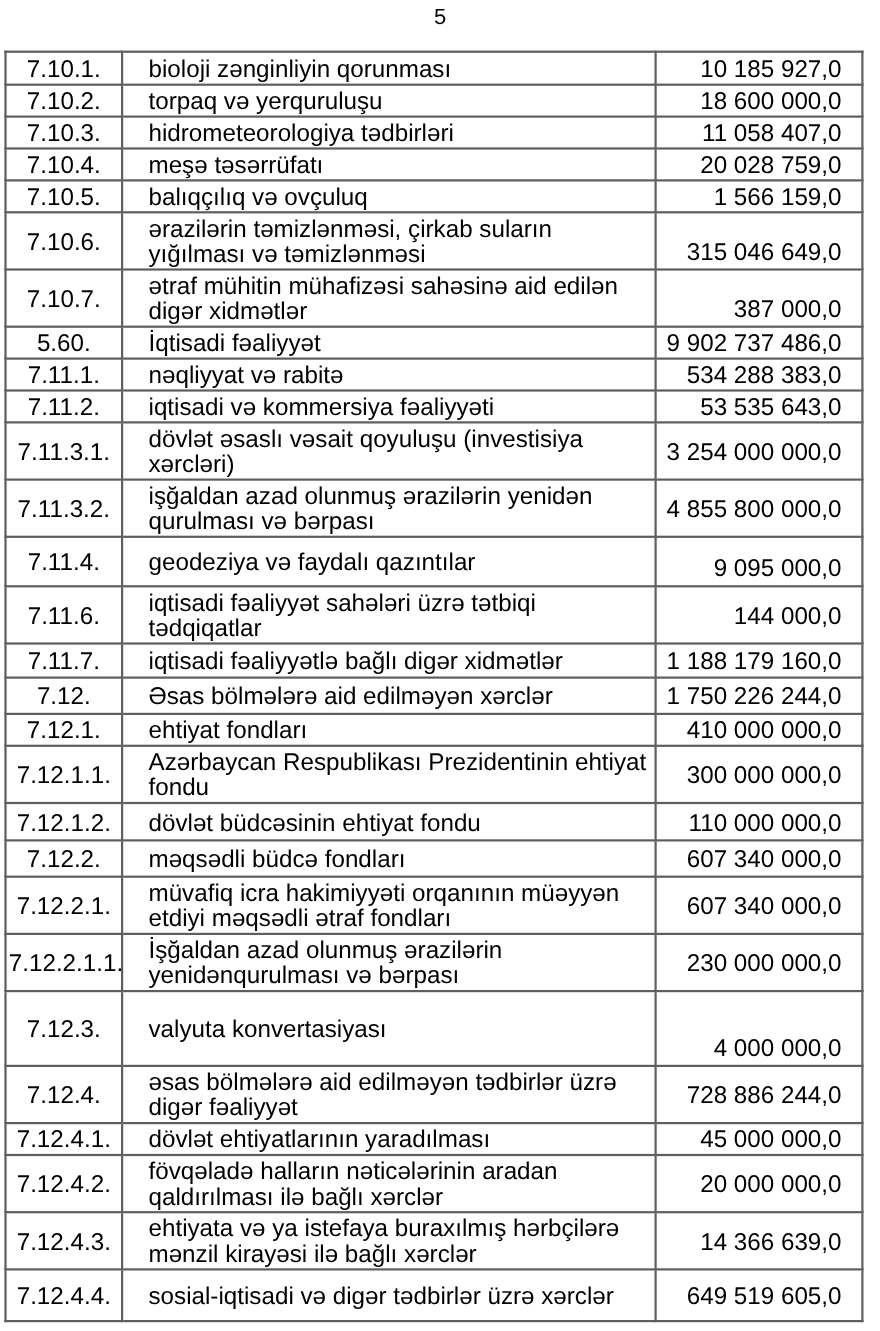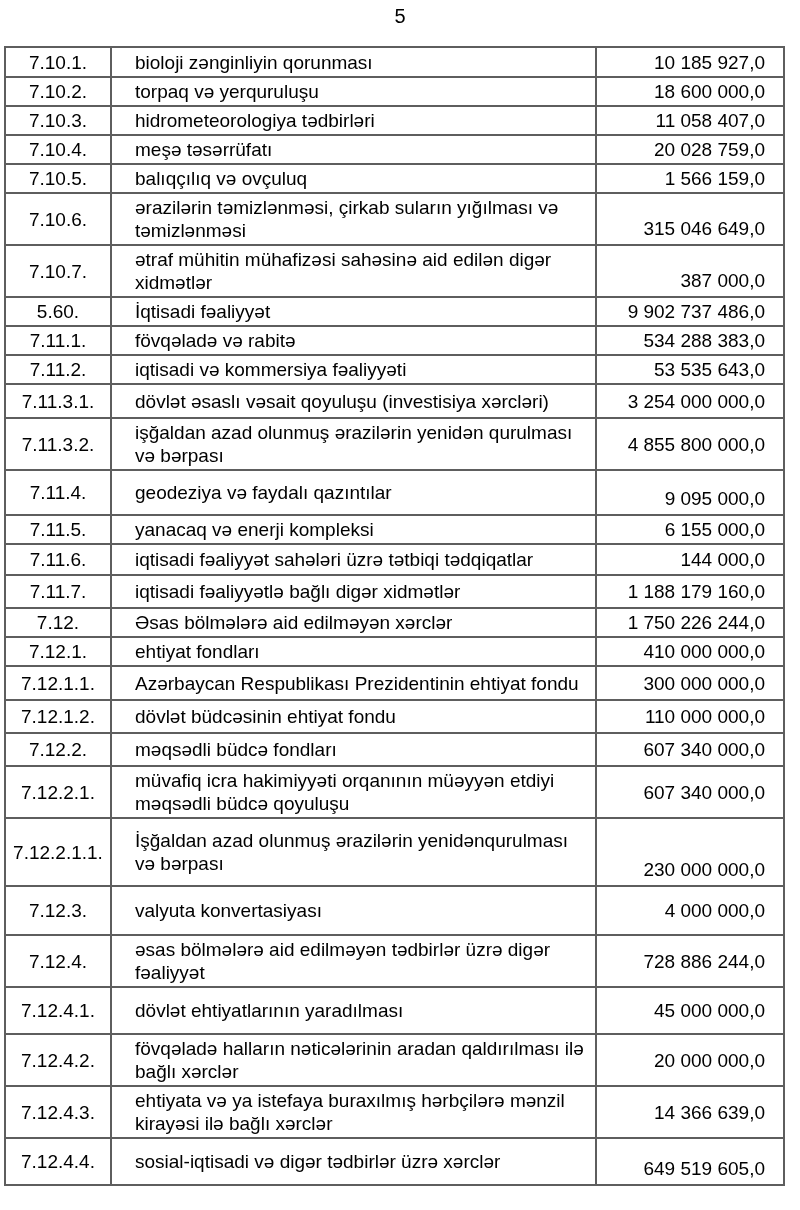--- a/index.html
+++ b/index.html
@@ -24,21 +24,21 @@
     text-align: center;
     font-size: 20px;
     line-height: 23px;
     color: #000000;
   }
   table.budget-table {
     border-collapse: collapse;
     table-layout: fixed;
     margin: 18px 0 0 4px;
     width: 779px;
-    font-size: 19px;
+    font-size: 22px;
     line-height: 23px;
   }
   col.c1 { width: 106px; }
   col.c2 { width: 485px; }
   col.c3 { width: 188px; }
   td {
     border: 2px solid #5e5e5e;
     vertical-align: middle;
     padding: 2px 4px;
     overflow: hidden;
@@ -144,21 +144,21 @@
     <td class="desc">ətraf mühitin mühafizəsi sahəsinə aid edilən digər xidmətlər</td>
     <td class="val">387 000,0</td>
   </tr>
         <tr>
     <td class="code">5.60.</td>
     <td class="desc">İqtisadi fəaliyyət</td>
     <td class="val">9 902 737 486,0</td>
   </tr>
         <tr>
     <td class="code">7.11.1.</td>
-    <td class="desc">fövqəladə və rabitə</td>
+    <td class="desc">nəqliyyat və rabitə</td>
     <td class="val">534 288 383,0</td>
   </tr>
         <tr>
     <td class="code">7.11.2.</td>
     <td class="desc">iqtisadi və kommersiya fəaliyyəti</td>
     <td class="val">53 535 643,0</td>
   </tr>
         <tr>
     <td class="code">7.11.3.1.</td>
     <td class="desc">dövlət əsaslı vəsait qoyuluşu (investisiya xərcləri)</td>
@@ -168,25 +168,20 @@
     <td class="code">7.11.3.2.</td>
     <td class="desc">işğaldan azad olunmuş ərazilərin yenidən qurulması və bərpası</td>
     <td class="val">4 855 800 000,0</td>
   </tr>
         <tr>
     <td class="code">7.11.4.</td>
     <td class="desc">geodeziya və faydalı qazıntılar</td>
     <td class="val">9 095 000,0</td>
   </tr>
         <tr>
-    <td class="code">7.11.5.</td>
-    <td class="desc">yanacaq və enerji kompleksi</td>
-    <td class="val">6 155 000,0</td>
-  </tr>
-        <tr>
     <td class="code">7.11.6.</td>
     <td class="desc">iqtisadi fəaliyyət sahələri üzrə tətbiqi tədqiqatlar</td>
     <td class="val">144 000,0</td>
   </tr>
         <tr>
     <td class="code">7.11.7.</td>
     <td class="desc">iqtisadi fəaliyyətlə bağlı digər xidmətlər</td>
     <td class="val">1 188 179 160,0</td>
   </tr>
         <tr>
@@ -209,21 +204,21 @@
     <td class="desc">dövlət büdcəsinin ehtiyat fondu</td>
     <td class="val">110 000 000,0</td>
   </tr>
         <tr>
     <td class="code">7.12.2.</td>
     <td class="desc">məqsədli büdcə fondları</td>
     <td class="val">607 340 000,0</td>
   </tr>
         <tr>
     <td class="code">7.12.2.1.</td>
-    <td class="desc">müvafiq icra hakimiyyəti orqanının müəyyən etdiyi məqsədli büdcə qoyuluşu</td>
+    <td class="desc">müvafiq icra hakimiyyəti orqanının müəyyən etdiyi məqsədli ətraf fondları</td>
     <td class="val">607 340 000,0</td>
   </tr>
         <tr>
     <td class="code">7.12.2.1.1.</td>
     <td class="desc">İşğaldan azad olunmuş ərazilərin yenidənqurulması və bərpası</td>
     <td class="val">230 000 000,0</td>
   </tr>
         <tr>
     <td class="code">7.12.3.</td>
     <td class="desc">valyuta konvertasiyası</td>

